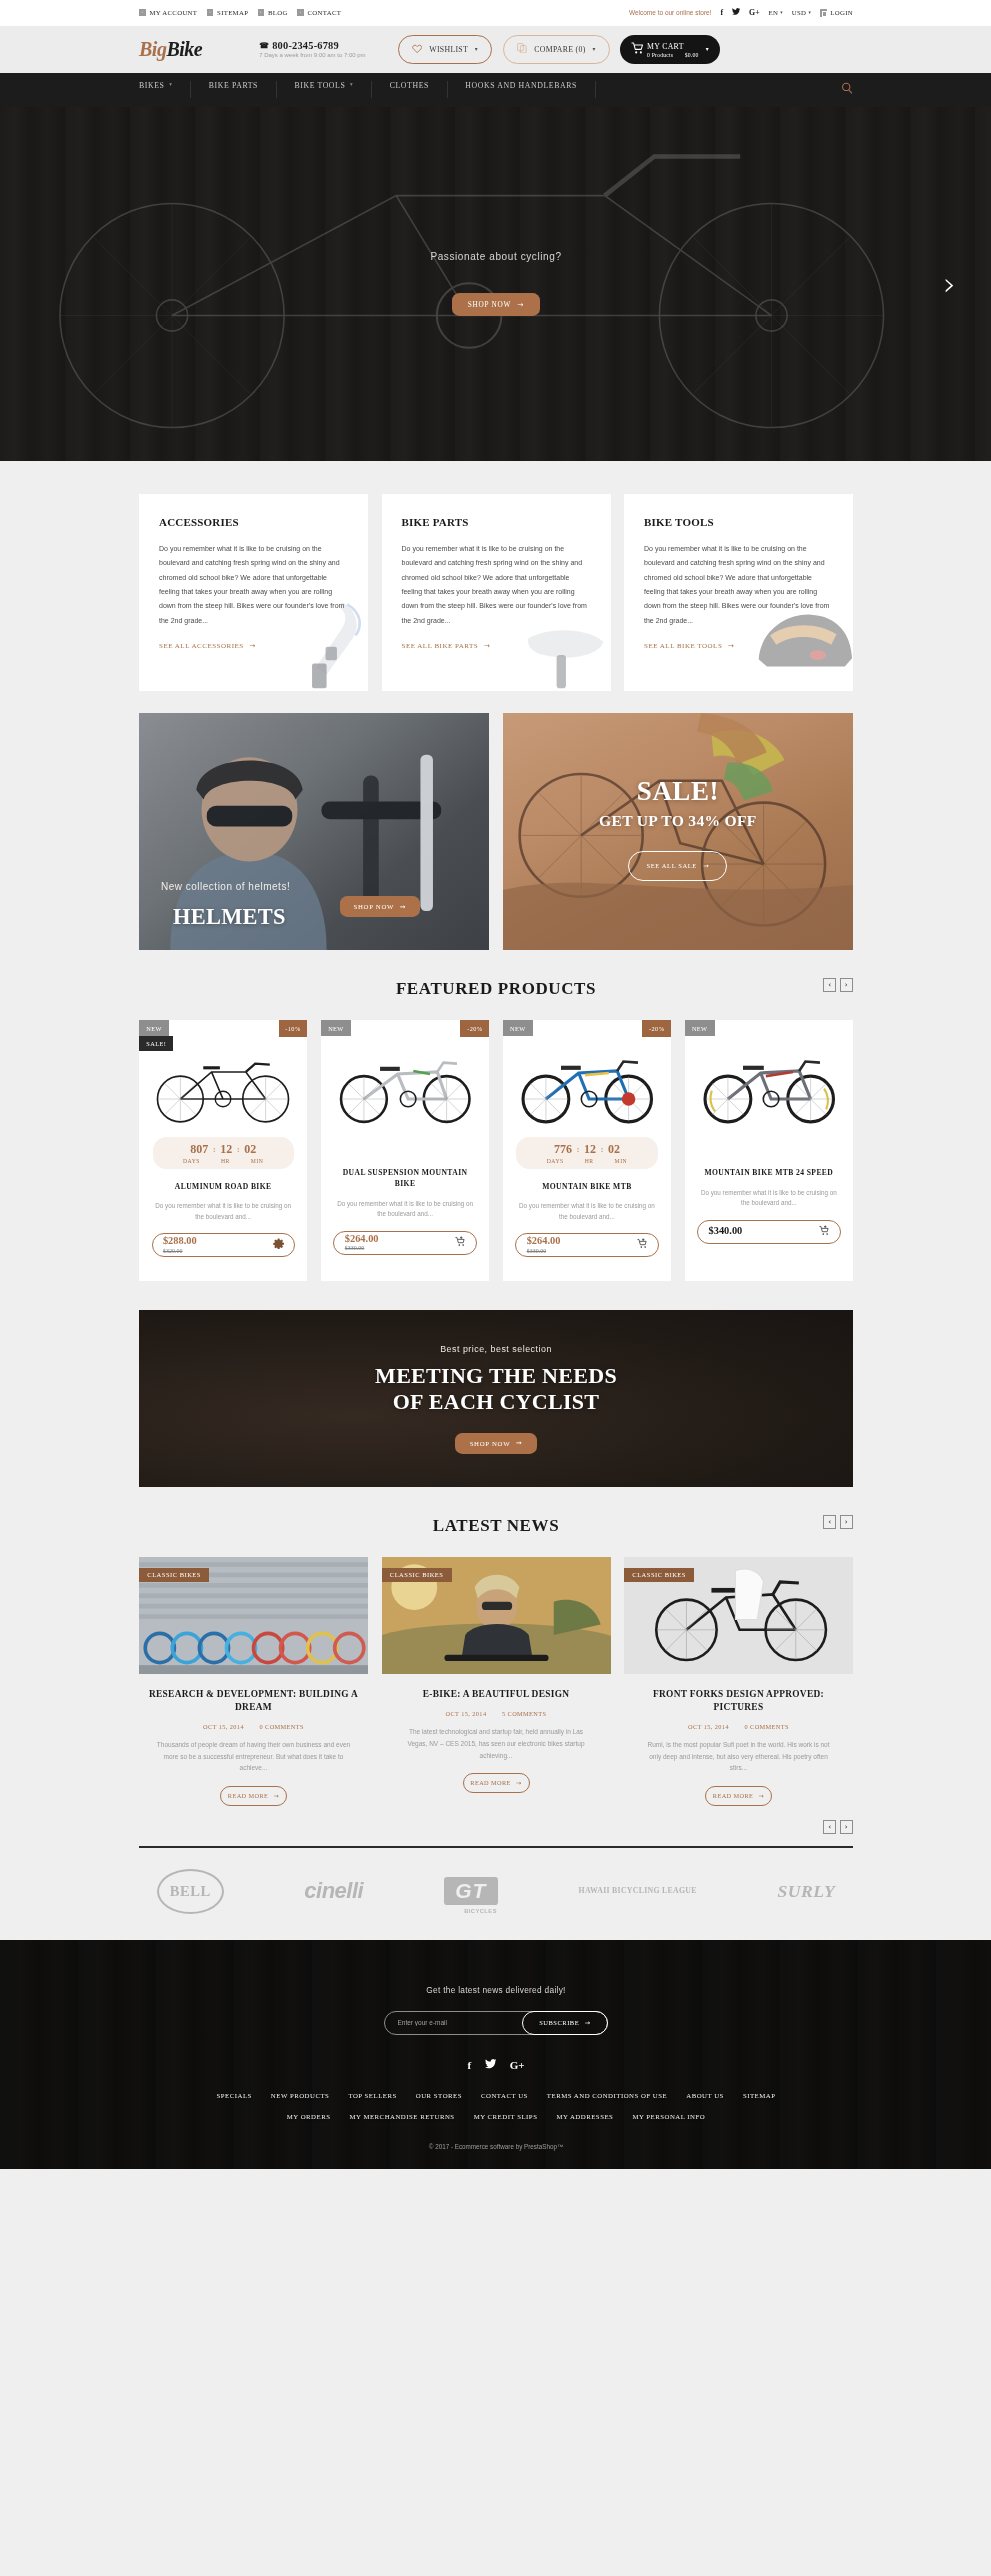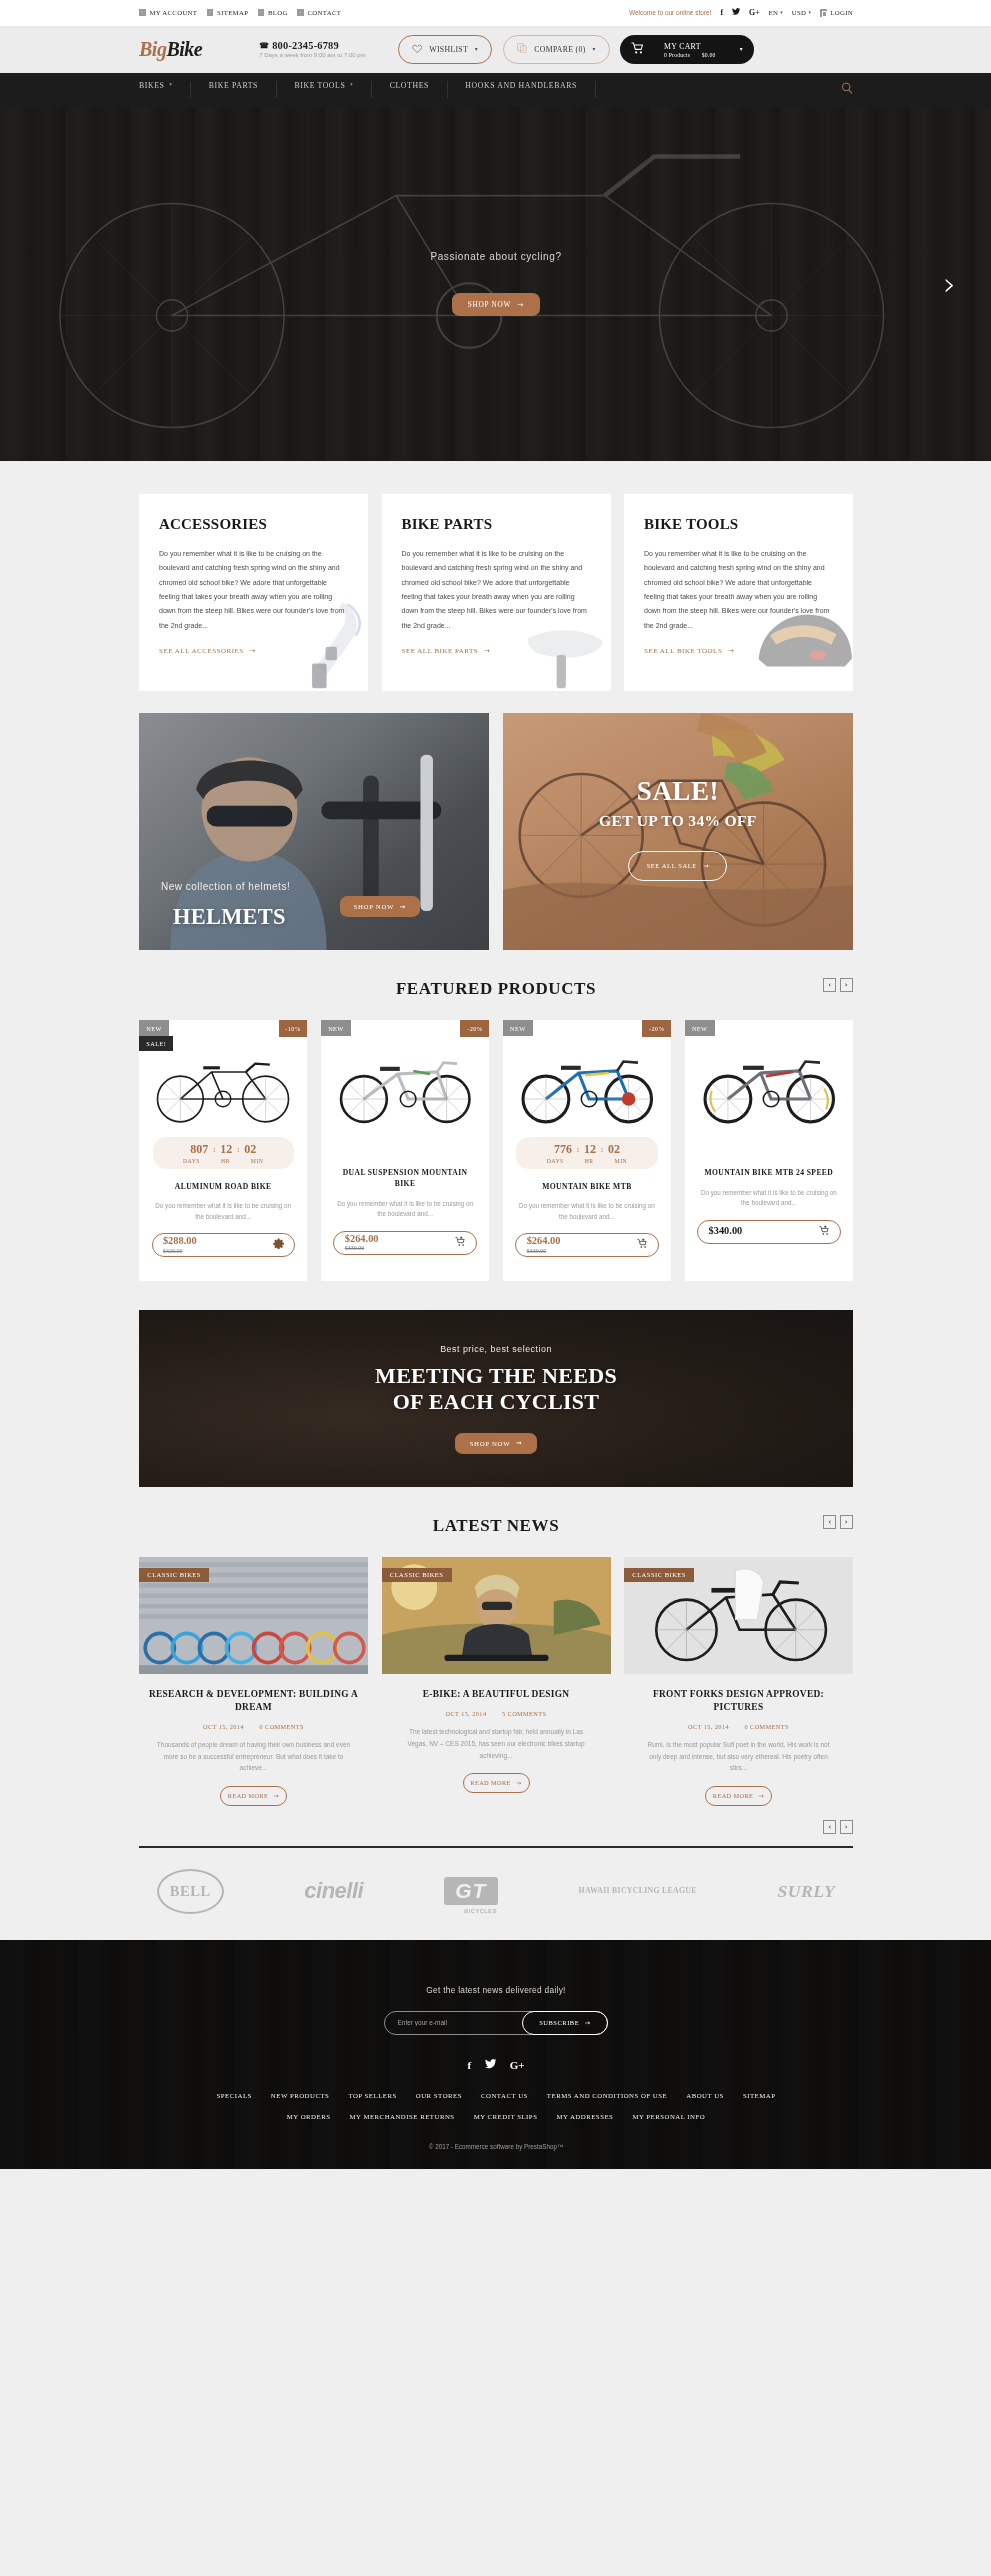--- a/index.html
+++ b/index.html
@@ -48,21 +48,21 @@
   .hbtn { height:29px; border-radius:14.6px; display:flex; align-items:center; gap:6.8px;
      padding:0 13.5px; cursor:pointer; }
   .hbtn.wish { border:1px solid #a9714b; margin-left:32px; }
   .hbtn.cmp  { border:1px solid #d9b49a; margin-left:10.4px; }
   .hbtn-label { font-family:"Liberation Serif", serif; font-size:7.8px; letter-spacing:0.3px;
      text-transform:uppercase; color:#3a3a3a; }
   .hbtn .car { font-size:5.7px; color:#555; }
   .heart { width:10.4px; height:10.4px; position:relative; }
   .heart svg { display:block; }
   .cartbtn { margin-left:10.4px; background:#141414; height:29px; border-radius:14.6px;
-     display:flex; align-items:center; gap:20px; padding:0 11.5px 0 10.4px; cursor:pointer; color:#fff;}
+     display:flex; align-items:center; gap:3px; padding:0 11.5px 0 10.4px; cursor:pointer; color:#fff;}
   .cart-title { font-family:"Liberation Serif", serif; font-size:7.8px; letter-spacing:0.3px; text-transform:uppercase;}
   .cart-sub { display:flex; gap:11.5px; font-size:5.7px; font-family:"Liberation Serif",serif; margin-top:1px; letter-spacing:0.2px;}
   .cartbtn .car { font-size:5.7px; margin-left:4.2px; }
 
   
   .nav { background:#1c1c1c; height:34px; }
   .nav .container { display:flex; align-items:center; height:34px; position:relative;}
   .nav-item { font-family:"Liberation Serif", serif; font-size:7.8px; letter-spacing:0.6px;
      color:#c9c9c9; text-transform:uppercase; padding:0 17.7px; height:16.7px; display:flex;
      gap:4.7px; border-right:0.5px solid #333; cursor:pointer;}
@@ -88,21 +88,21 @@
      padding:7.3px 15.6px; font-family:"Liberation Serif", serif; font-size:7.3px; letter-spacing:0.7px;
      display:flex; align-items:center; gap:6.3px; cursor:pointer; }
   .hero-arrow { position:absolute; right:36px; top:50%; transform:translateY(-50%);
      font-size:32px; color:#fff; font-weight:100; cursor:pointer; line-height:1; font-family:"DejaVu Sans",sans-serif;}
   .bike-ghost { position:absolute; inset:0; opacity:.28; }
 
   
   .infosec { padding:33px 0 9.4px; }
   .infogrid { display:flex; gap:13.5px; }
   .infocard { flex:1; background:#fff; padding:22px 20px 21px; position:relative; overflow:hidden; min-height:197px;}
-  .infocard h3 { font-family:"Liberation Serif", serif; font-weight:bold; font-size:15px;
+  .infocard h3 { font-family:"Liberation Serif", serif; font-weight:bold; font-size:11px;
      letter-spacing:0.2px; color:#1a1a1a; margin-bottom:14.6px; }
   .infocard p { font-size:7px; line-height:2.05; color:#4a4a4a; position:relative; z-index:2;}
   .infolink { margin-top:13.5px; font-family:"Liberation Serif", serif; font-size:7px;
      letter-spacing:0.5px; color:#a9714b; display:flex; align-items:center; gap:5.7px; cursor:pointer;
      position:relative; z-index:2;}
   .ghostimg { position:absolute; right:-3.1px; bottom:-2.1px; width:107px; height:96px; opacity:.5; z-index:1;}
 
   
   .promos { padding:13.5px 0 0; }
   .promogrid { display:flex; gap:13.5px; }

